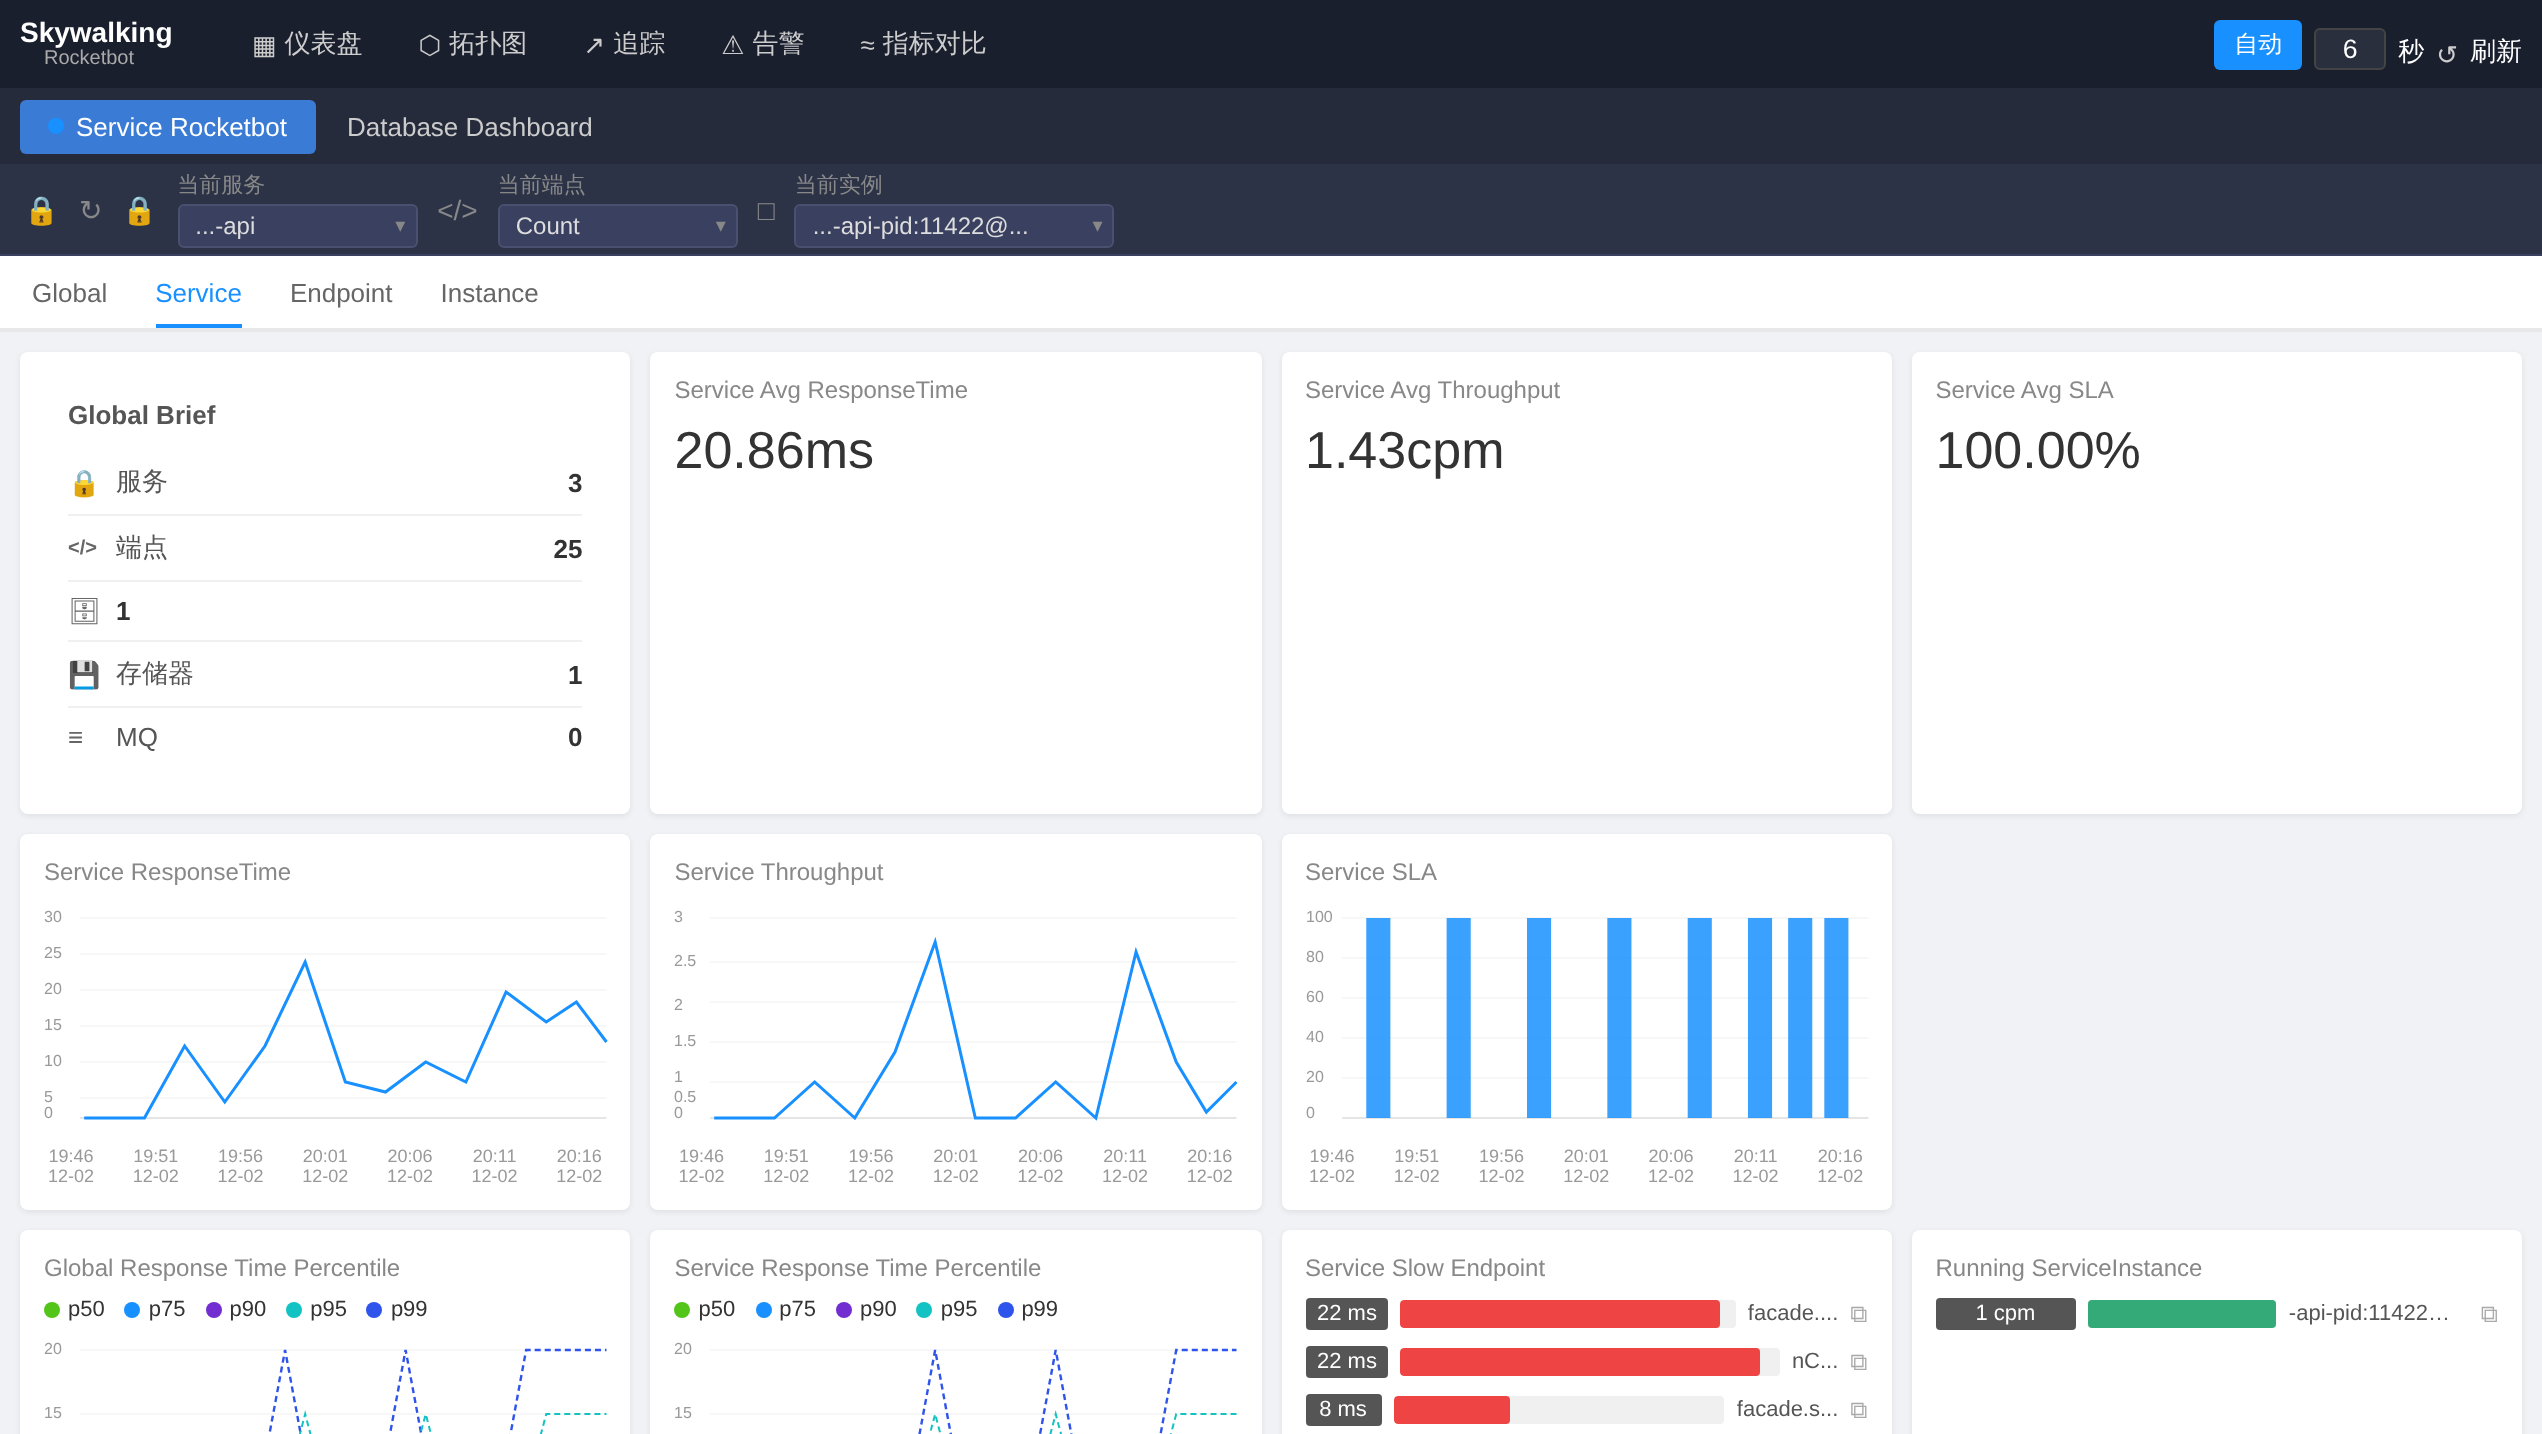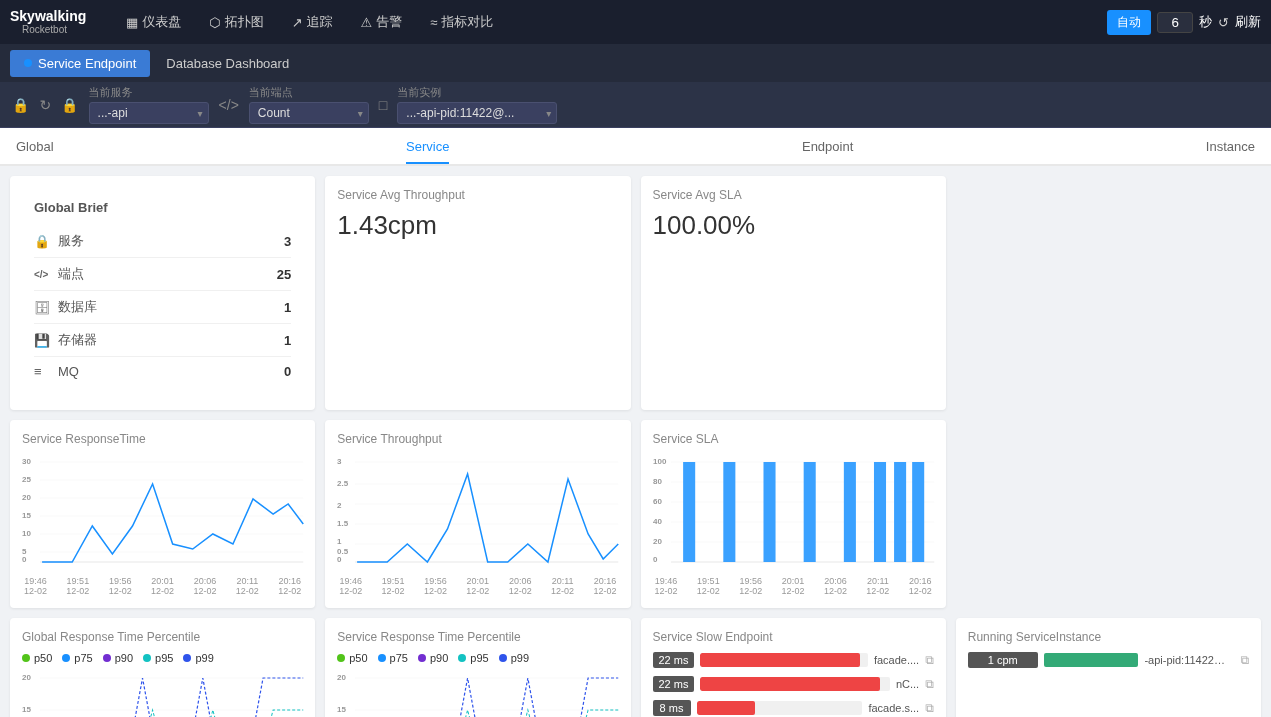--- a/index.html
+++ b/index.html
@@ -29,21 +29,21 @@
       gap: 4px;
       color: #ccc;
       padding: 6px 12px;
       cursor: pointer;
       font-size: 13px;
       border-radius: 3px;
     }
     .nav-spacer { flex: 1; }
     .nav-right {
       display: flex;
-      align-items: center;
+      align-items: flex-end;
       gap: 6px;
       color: white;
       font-size: 13px;
     }
     .auto-btn {
       background: #1890ff;
       color: white;
       border: none;
       padding: 4px 10px;
       border-radius: 3px;
@@ -148,21 +148,20 @@
 
     
     .sub-tabs {
       background: white;
       display: flex;
       align-items: center;
       height: 38px;
       padding: 0 16px;
       gap: 24px;
       border-bottom: 2px solid #e8e8e8;
-      justify-content: space-between;
     }
     .sub-tab {
       color: #666;
       cursor: pointer;
       font-size: 13px;
       padding: 8px 0;
       border-bottom: 2px solid transparent;
       margin-bottom: -2px;
     }
     .sub-tab.active {
@@ -224,21 +223,20 @@
     .brief-row:last-child { border-bottom: none; }
     .brief-icon { color: #666; margin-right: 8px; font-size: 13px; width: 16px; }
     .brief-label { flex: 1; color: #555; font-size: 13px; }
     .brief-count { color: #333; font-weight: 600; font-size: 13px; }
 
     
     .chart-area {
       width: 100%;
       height: 120px;
       position: relative;
-      font-weight: bold;
     }
     svg { overflow: visible; }
 
     
     .legend {
       display: flex;
       gap: 10px;
       flex-wrap: wrap;
       margin-bottom: 6px;
       font-size: 11px;
@@ -361,21 +359,21 @@
     <input class="nav-input" type="text" value="6" style="">
     <span>秒</span>
     <span class="refresh-icon">↺</span>
     <span>刷新</span>
   </div>
 </div>
 
 <div class="tab-bar">
   <div class="dash-tab active">
     <span class="tab-dot"></span>
-    <span>Service Endpoint</span>
+    <span>Service Rocketbot</span>
   </div>
   <div class="dash-tab">
     <span>Database Dashboard</span>
   </div>
 </div>
 
 <div class="toolbar">
   <span class="lock-icon">🔒</span>
   <span class="toolbar-icon">↻</span>
   <span class="lock-icon">🔒</span>
@@ -439,35 +437,38 @@
         <span class="brief-label">服务</span>
         <span class="brief-count">3</span>
       </div>
       <div class="brief-row">
         <span class="brief-icon" style="font-size:10px;font-weight:bold;">&lt;/&gt;</span>
         <span class="brief-label">端点</span>
         <span class="brief-count">25</span>
       </div>
       <div class="brief-row">
         <span class="brief-icon">🗄</span>
-        <span class="brief-label">数据库</span>
         <span class="brief-count">1</span>
       </div>
       <div class="brief-row">
         <span class="brief-icon">💾</span>
         <span class="brief-label">存储器</span>
         <span class="brief-count">1</span>
       </div>
       <div class="brief-row">
         <span class="brief-icon">≡</span>
         <span class="brief-label">MQ</span>
         <span class="brief-count">0</span>
       </div>
     </div>
 
+    <div class="card">
+      <div class="card-title">Service Avg ResponseTime</div>
+      <div class="card-value">20.86ms</div>
+    </div>
 
     <div class="card">
       <div class="card-title">Service Avg Throughput</div>
       <div class="card-value">1.43cpm</div>
     </div>
 
     <div class="card">
       <div class="card-title">Service Avg SLA</div>
       <div class="card-value">100.00%</div>
     </div>

